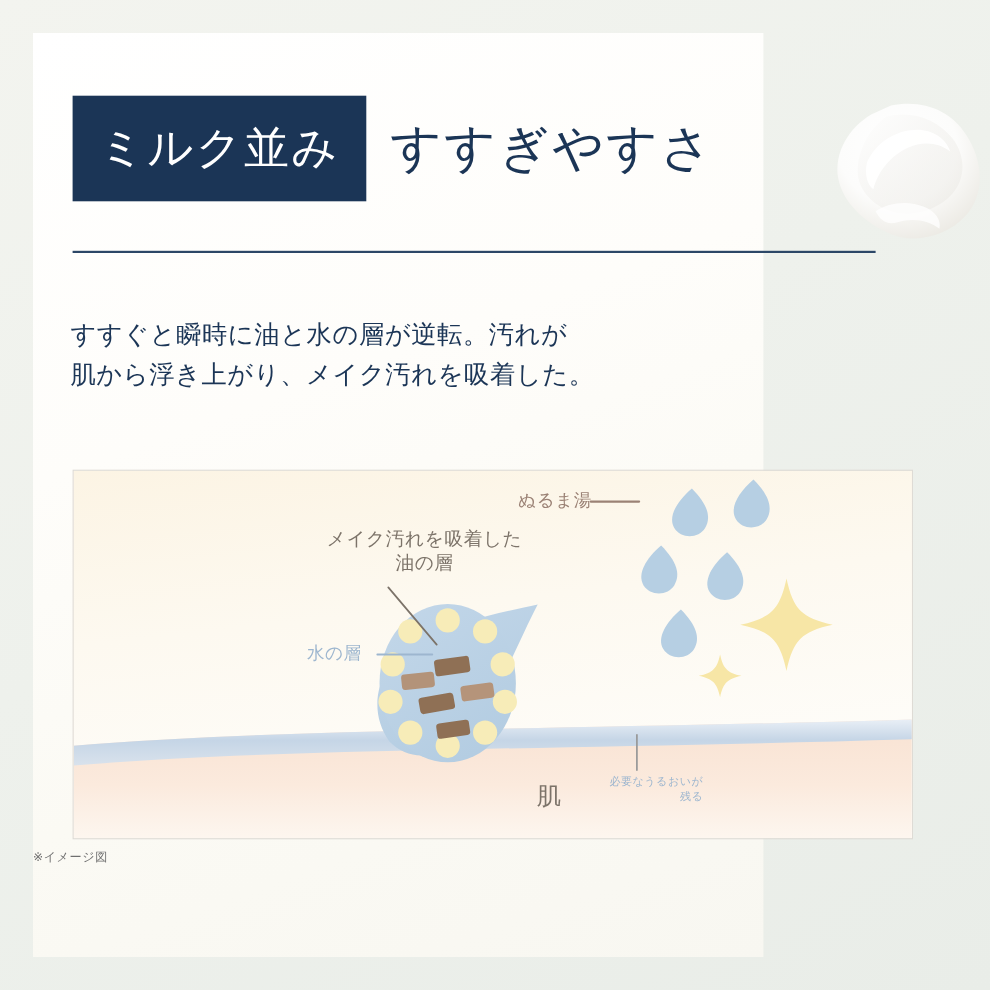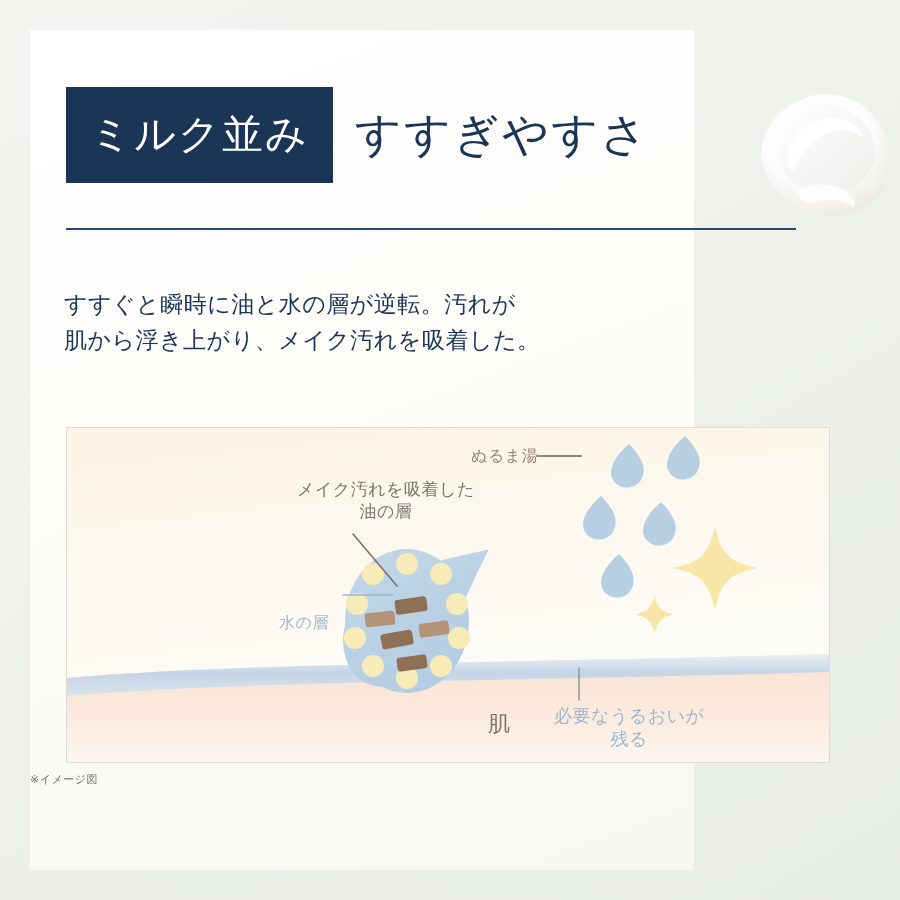--- a/index.html
+++ b/index.html
@@ -141,33 +141,32 @@
     color: #7c7369;
     text-align: center;
     letter-spacing: 0.5px;
     margin-left: 30px;
   }
   .lbl-water {
     left: 212px; top: 157px;
     font-size: 16px;
     color: #9db6cf;
     letter-spacing: 0.5px;
-    margin-top: 28px;
   }
   .lbl-skin {
     left: 421px; top: 282px;
     font-size: 22px;
     color: #7c7369;
     letter-spacing: 1px;
   }
   .lbl-moist {
     left: 487px; top: 277px;
-    font-size: 18px;
+    font-size: 10px;
     color: #9db6cf;
-    text-align: center;
+    text-align: right;
     letter-spacing: 0.5px;
   }
 
   
   .footnote {
     position: absolute;
     left: 0;
     top: 742px;
     width: 800px;
     text-align: left;

